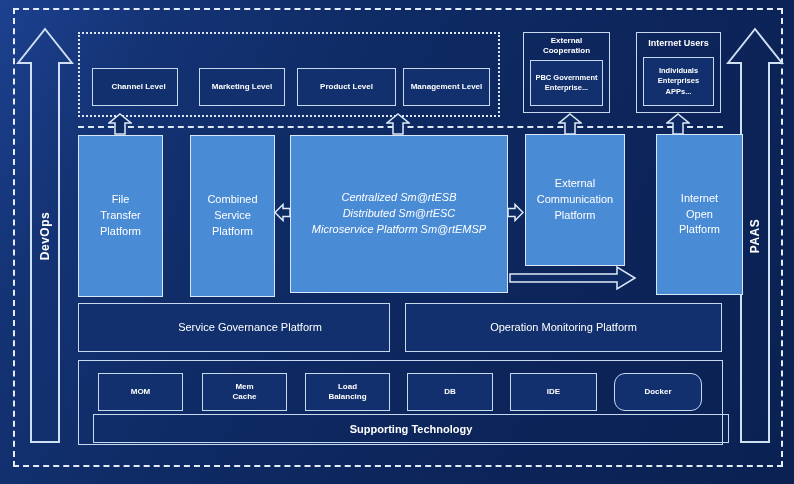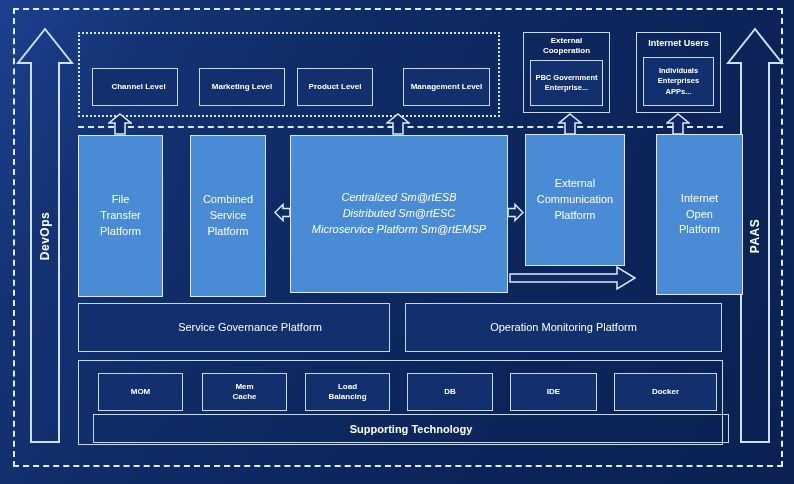--- a/index.html
+++ b/index.html
@@ -52,21 +52,21 @@
   </div>
 
   <div class="abs dotted-box" style="left:78px;top:32px;width:422px;height:85px;"></div>
 
   <div class="abs darkbox t8b" style="left:92px;top:68px;width:86px;height:38px;padding-left:7px;">
     <span>Channel Level</span>
   </div>
   <div class="abs darkbox t8b" style="left:199px;top:68px;width:86px;height:38px;text-align:center;">
     <span>Marketing Level</span>
   </div>
-  <div class="abs darkbox t8b" style="left:297px;top:68px;width:76px;height:38px;">
+  <div class="abs darkbox t8b" style="left:297px;top:68px;width:99px;height:38px;">
     <span>Product Level</span>
   </div>
   <div class="abs darkbox t8b" style="left:403px;top:68px;width:87px;height:38px;">
     <span>Management Level</span>
   </div>
 
   <div class="abs outline-box" style="left:523px;top:32px;width:87px;height:81px;">
     <div class="abs pre t8b" style="left:0;top:3px;width:100%;text-align:center;font-weight:600;">External
 Cooperation</div>
     <div class="abs darkbox t75b pre" style="left:6px;top:27px;width:73px;height:46px;">
@@ -105,21 +105,21 @@
     <svg width="24" height="22" viewBox="0 0 24 22">
         <polygon points="12,1 23,10 17,10 17,21 7,21 7,10 1,10" fill="#0d2a63" stroke="#dfeaf8" stroke-width="1.5"></polygon>
       </svg>
   </div>
 
   <div class="abs lightbox t11 pre" style="left:78px;top:135px;width:85px;height:162px;">
     <span>File
 Transfer
 Platform</span>
   </div>
-  <div class="abs lightbox t11 pre" style="left:190px;top:135px;width:76px;height:162px;">
+  <div class="abs lightbox t11 pre" style="left:190px;top:135px;width:85px;height:162px;">
     <span>Combined
 Service
 Platform</span>
   </div>
   <div class="abs lightbox t11" style="left:290px;top:135px;width:218px;height:158px;">
     <div style="text-align:center;font-style:italic;">
       <span style="display:block;">Centralized Sm@rtESB</span>
       <span style="display:block;">Distributed Sm@rtESC</span>
       <span style="display:block;">Microservice Platform Sm@rtEMSP</span>
     </div>
@@ -171,21 +171,21 @@
   <div class="abs darkbox t8b pre" style="left:305px;top:373px;width:85px;height:38px;">
     <span>Load
 Balancing</span>
   </div>
   <div class="abs darkbox t8b pre" style="left:407px;top:373px;width:86px;height:38px;">
     <span>DB</span>
   </div>
   <div class="abs darkbox t8b pre" style="left:510px;top:373px;width:87px;height:38px;">
     <span>IDE</span>
   </div>
-  <div class="abs darkbox t8b pre" style="left:614px;top:373px;width:103px;height:38px;">
+  <div class="abs darkbox t8b pre" style="left:614px;top:373px;width:88px;height:38px;border-radius:11px;">
     <span>Docker</span>
   </div>
 
   <div class="abs darkbox t11b" style="left:93px;top:414px;width:636px;height:29px;background:transparent;">
     <span>Supporting Technology</span>
   </div>
 
 </div>
 
 </body></html>

